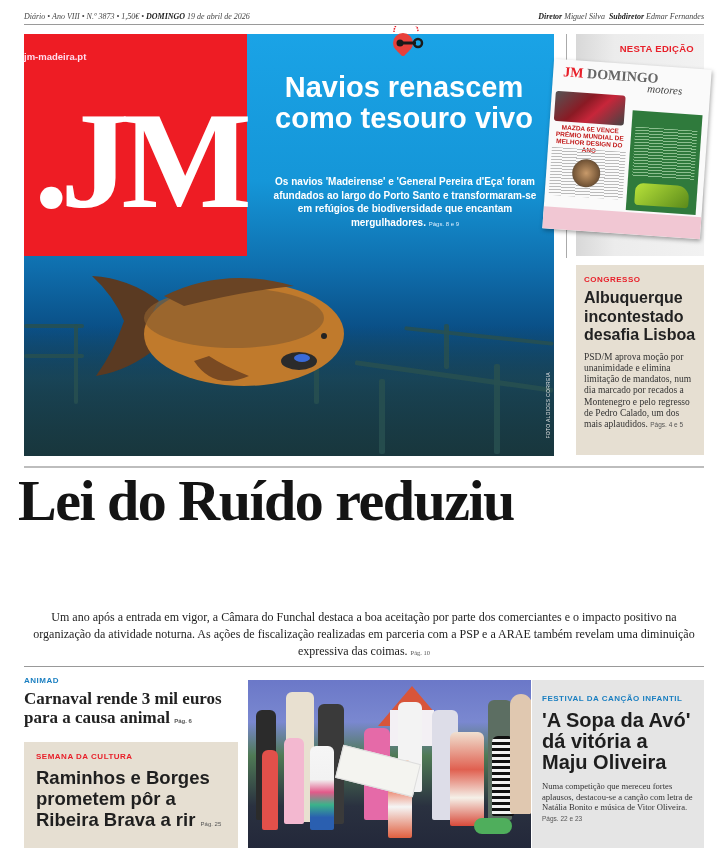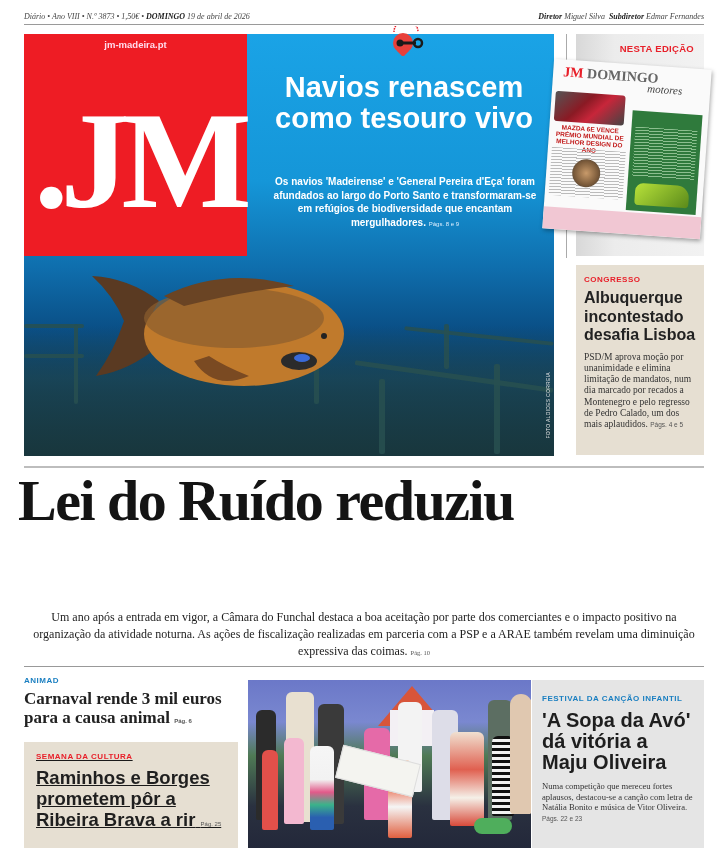--- a/index.html
+++ b/index.html
@@ -16,21 +16,21 @@
   
   .hero { position: absolute; left: 24px; top: 34px; width: 530px; height: 422px; overflow: hidden;
     background: linear-gradient(180deg, #1aa3e6 0%, #1596d8 35%, #0f6fae 55%, #0a4f86 70%, #0b3b60 85%, #0a2f4b 100%); }
   .hero .sea-floor { position: absolute; left: 0; right: 0; bottom: 0; height: 130px;
     background: linear-gradient(180deg, rgba(20,70,90,0) 0%, rgba(30,70,80,0.7) 40%, rgba(25,55,60,0.95) 100%); }
   .wreck-rail { position: absolute; background: rgba(40,80,80,0.85); border-radius: 2px; }
   .fish { position: absolute; left: 60px; top: 232px; width: 260px; height: 130px; }
   .credit { position: absolute; right: 3px; bottom: 18px; writing-mode: vertical-rl; transform: rotate(180deg); font-size: 5px; color: #e6e6e6; letter-spacing: 0.3px; }
 
   .logo-box { position: absolute; left: 24px; top: 34px; width: 223px; height: 222px; background: #ee1c24; }
-  .logo-box .url { position: absolute; top: 5px; left: 0; width: 100%; text-align: center; font-size: 9.5px; color: #fde; font-weight: bold; }
+  .logo-box .url { position: absolute; top: 17px; left: 0; width: 100%; font-size: 9.5px; color: #fde; font-weight: bold; }
   .logo-box .jm { position: absolute; left: 10px; top: 58px; width: 205px; font-family: "Liberation Serif", serif; font-weight: bold; font-size: 138px; line-height: 1; color: #fff; letter-spacing: -8px; }
 
   .key-badge { position: absolute; left: 388px; top: 26px; width: 36px; height: 30px; }
 
   .hero-title { position: absolute; left: 252px; top: 72px; width: 304px; text-align: center; color: #fff; font-weight: bold; font-size: 29px; line-height: 31px; }
   .hero-deck { position: absolute; left: 270px; top: 175px; width: 270px; text-align: center; color: #fff; font-size: 10px; line-height: 13.5px; font-weight: bold; }
   .hero-deck .pg { font-size: 6px; font-weight: normal; color: #dfefff; }
 
   
   .side-divider { position: absolute; left: 566px; top: 34px; width: 1px; height: 224px; background: #aaa; }
@@ -62,21 +62,21 @@
   .lead-title { position: absolute; left: 18px; top: 470px; width: 692px; text-align: left; font-family: "Liberation Serif", serif; font-weight: bold; font-size: 58px; line-height: 62px; color: #141414; letter-spacing: -1.5px; }
   .lead-deck { position: absolute; left: 24px; top: 609px; width: 680px; text-align: center; font-family: "Liberation Serif", serif; font-size: 12px; line-height: 17px; color: #1d1d1d; }
   .lead-deck .pg-small { font-family: "Liberation Serif", serif; font-size: 6.5px; }
   .rule-bottom { position: absolute; left: 24px; top: 666px; width: 680px; height: 1px; background: #999; }
 
   
   .animad { position: absolute; left: 24px; top: 676px; width: 215px; }
   .animad h3 { margin-top: 4px; font-family: "Liberation Serif", serif; font-weight: bold; font-size: 17px; line-height: 19px; color: #222; }
   .animad .pg-small { font-size: 6px; }
 
-  .cultura { position: absolute; left: 24px; top: 742px; width: 214px; height: 106px; background: #e6dfd2; padding: 10px 12px; text-decoration: underline; }
+  .cultura { position: absolute; left: 24px; top: 742px; width: 214px; height: 106px; background: #e6dfd2; padding: 10px 12px; }
   .cultura h3 { margin-top: 6px; font-size: 18.5px; line-height: 21px; font-weight: bold; color: #1f1f1f; }
   .cultura .pg-small { font-size: 6px; font-weight: normal; }
 
   .photo { position: absolute; left: 248px; top: 680px; width: 283px; height: 168px; overflow: hidden;
     background: linear-gradient(180deg,#6b78c8 0%,#7a88d0 25%,#4f7a55 45%,#2a3140 75%,#23283a 100%); }
   .photo .house { position: absolute; left: 130px; top: 6px; width: 0; height: 0; border-left: 34px solid transparent; border-right: 34px solid transparent; border-bottom: 40px solid #d8553a; }
   .photo .housebody { position: absolute; left: 142px; top: 30px; width: 44px; height: 36px; background: #f3f0f4; }
   .photo .housewin { position: absolute; left: 154px; top: 38px; width: 16px; height: 18px; background: #cc2233; border: 2px solid #2a8acb; }
   .photo .person { position: absolute; border-radius: 6px 6px 2px 2px; }
   .photo .check { position: absolute; left: 90px; top: 74px; width: 80px; height: 34px; background: #f4f4f0; transform: rotate(14deg); border: 1px solid #ddd; }

